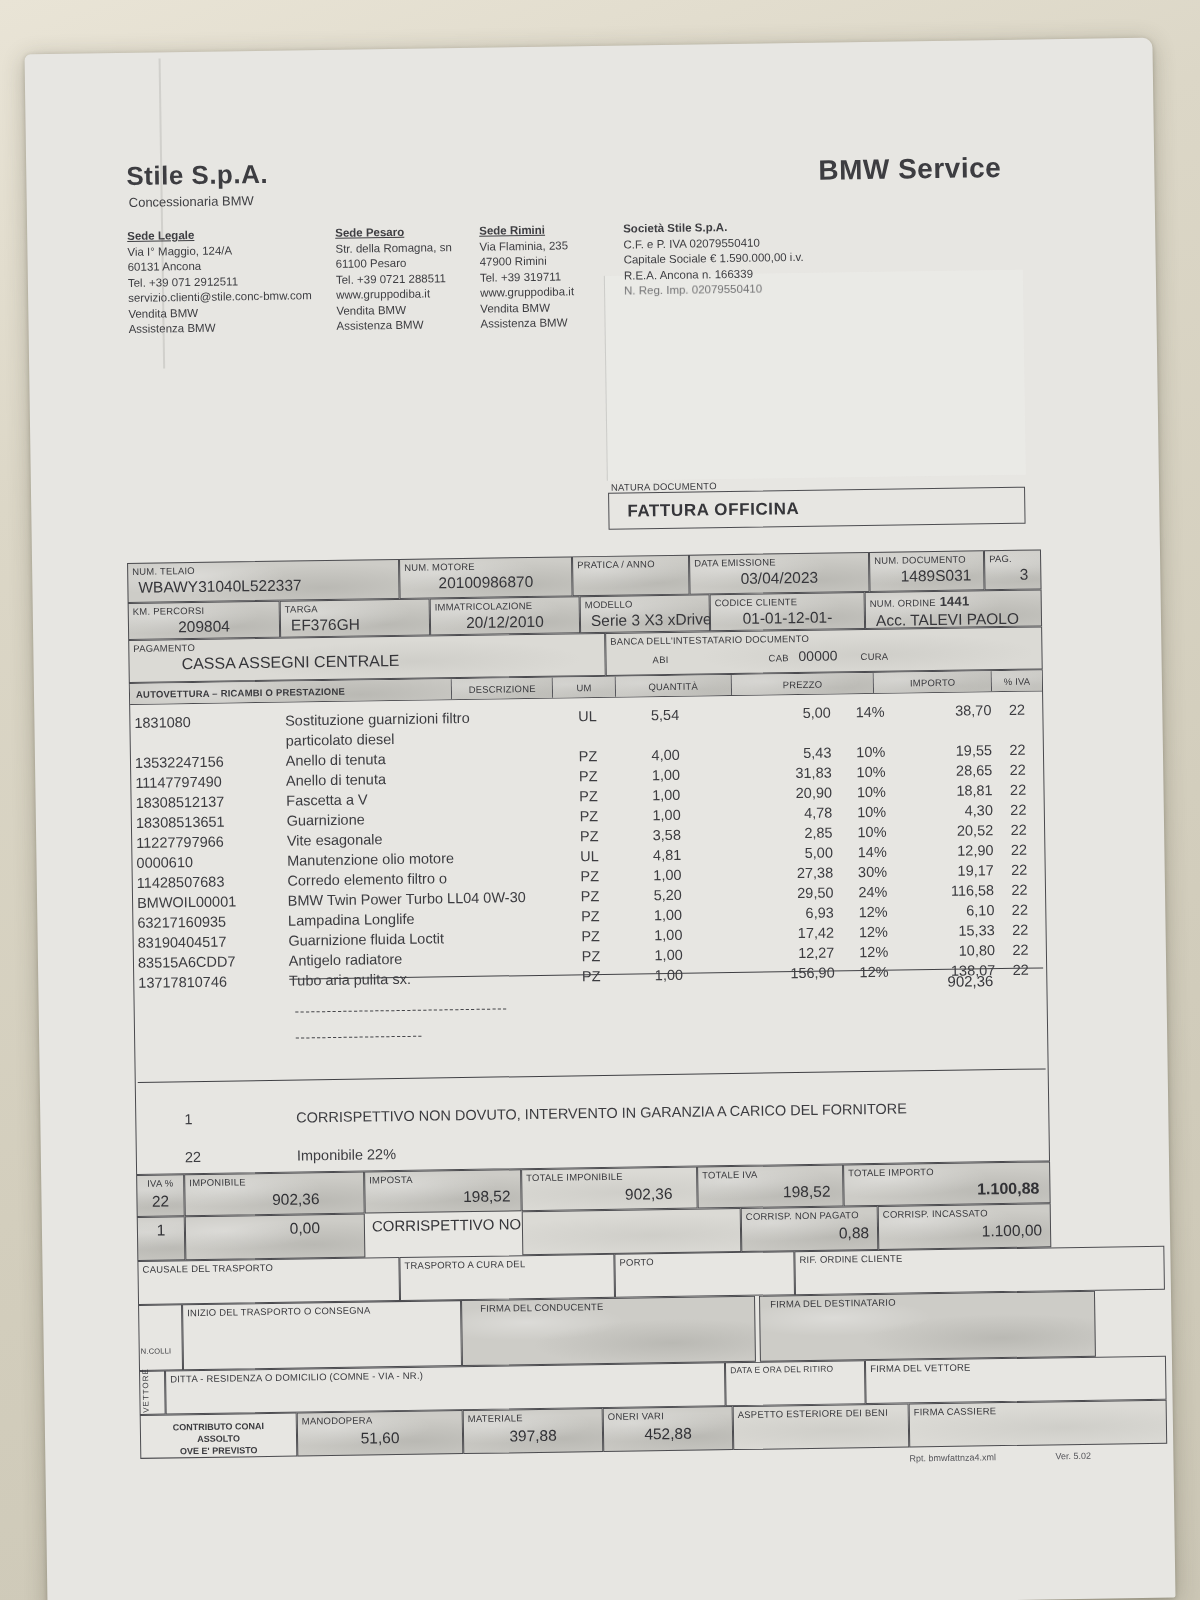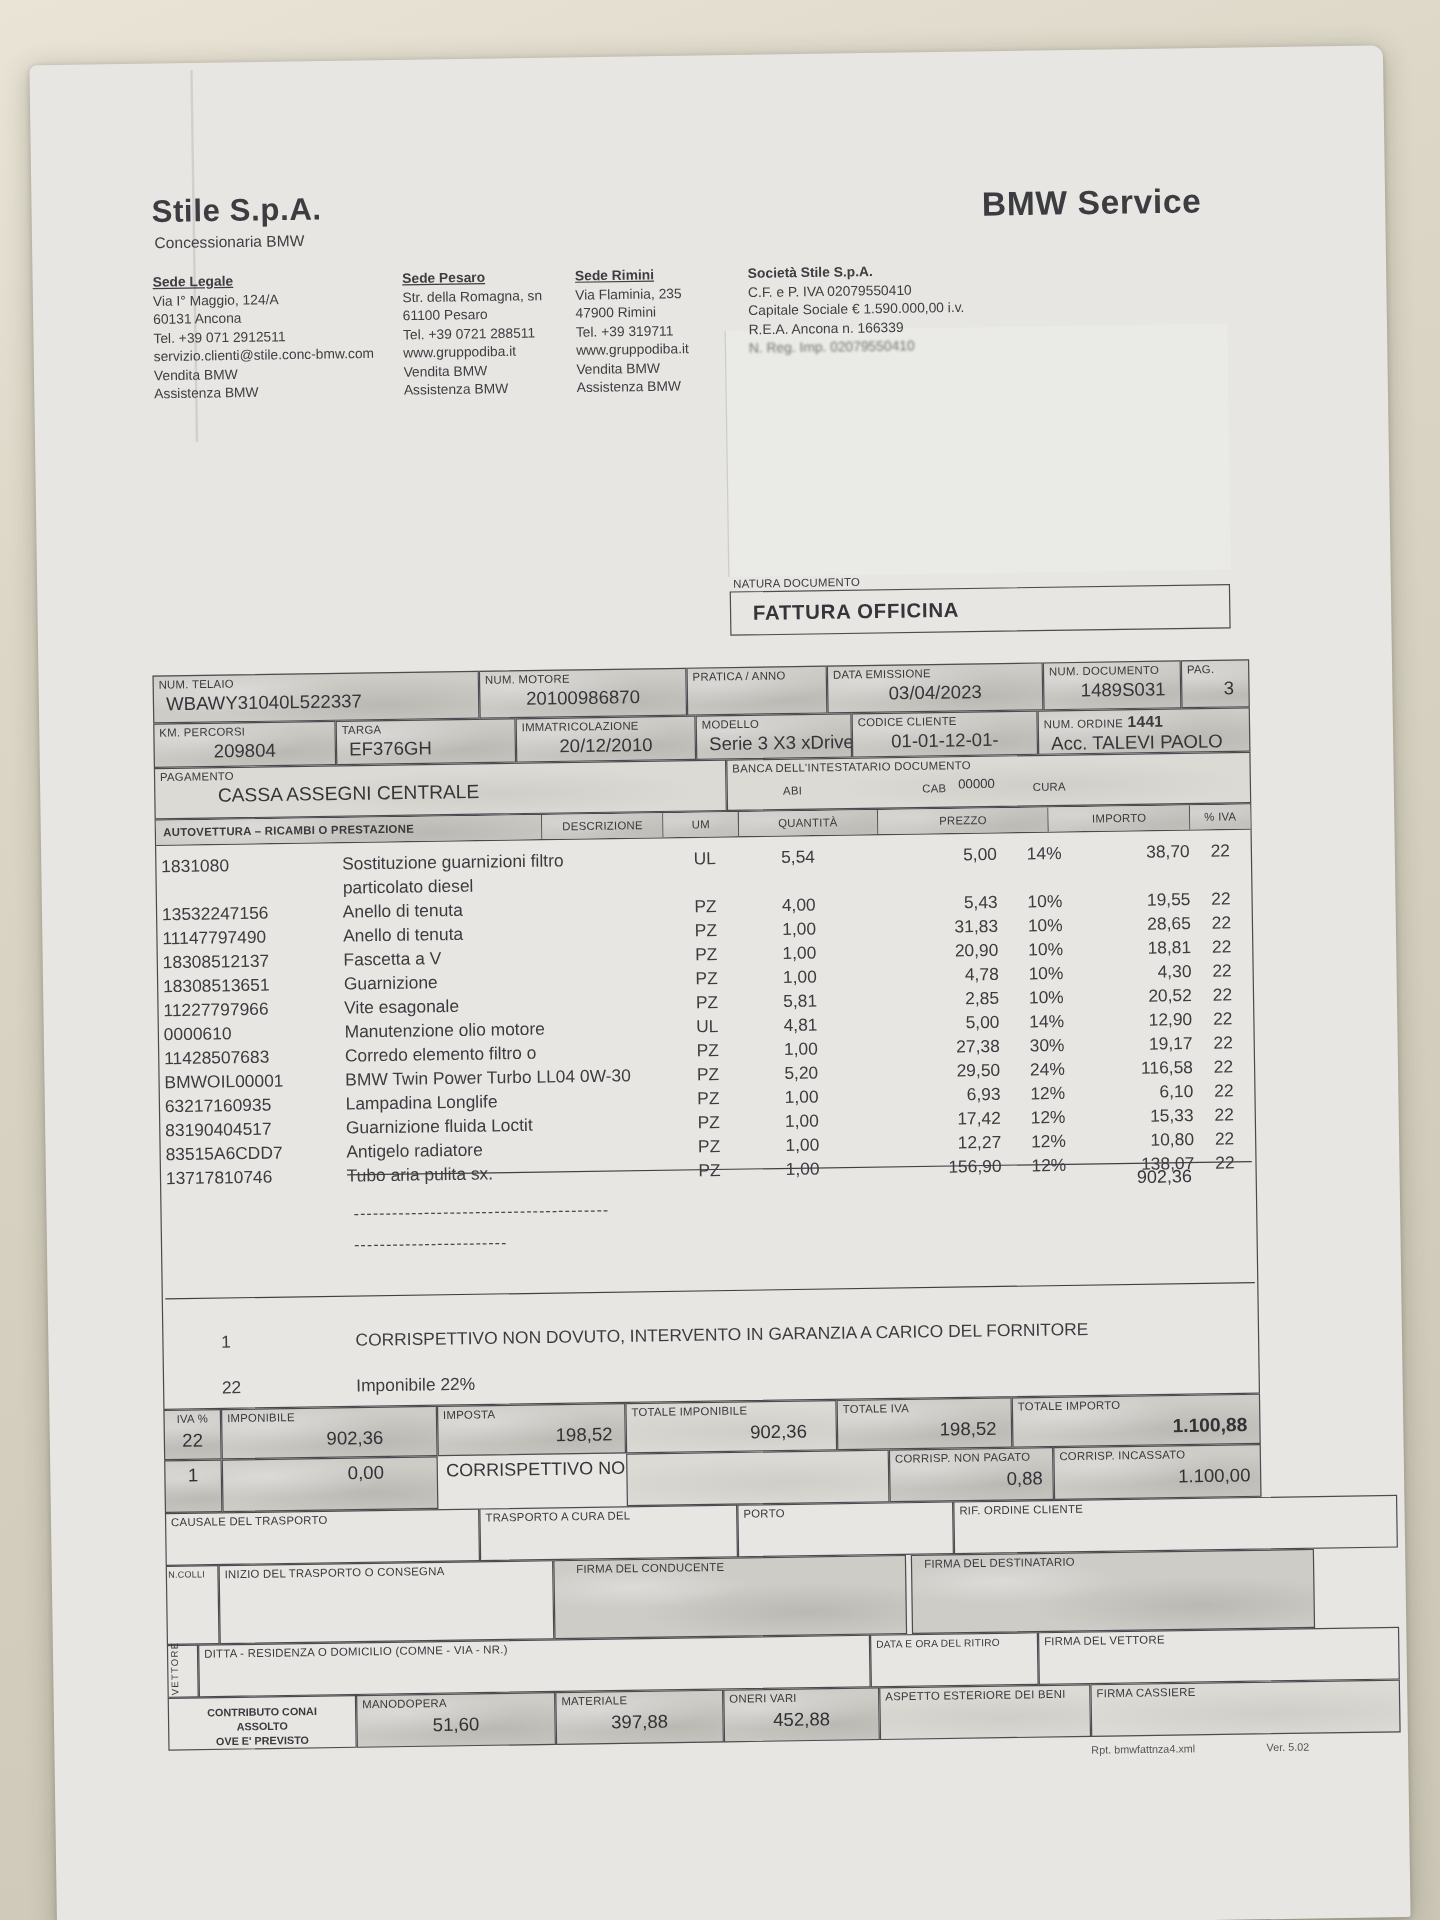--- a/index.html
+++ b/index.html
@@ -191,21 +191,21 @@
 
   <div class="cell washlight" style="left:95px;top:587px;width:477px;height:43px;">
     <div class="lbl">PAGAMENTO</div>
     <div style="font-size:16px;padding-left:48px;margin-top:2px;color:#36363a;">CASSA ASSEGNI CENTRALE</div>
   </div>
   <div class="cell washlight" style="left:572px;top:587px;width:437px;height:43px;">
     <div class="lbl">BANCA DELL'INTESTATARIO DOCUMENTO</div>
     <div style="position:relative;height:20px;margin-top:4px;">
       <span class="lbl" style="position:absolute;left:42px;top:4px;">ABI</span>
       <span class="lbl" style="position:absolute;left:158px;top:4px;">CAB</span>
-      <span style="position:absolute;left:188px;top:0;font-size:11px;color:#36363a;">00000</span>
+      <span style="position:absolute;left:188px;top:0;font-size:14px;color:#36363a;">00000</span>
       <span class="lbl" style="position:absolute;left:250px;top:4px;">CURA</span>
     </div>
   </div>
 
   <div class="itemsbox">
     <div class="ithead">
       <div class="h h1 wash lbl">AUTOVETTURA – RICAMBI O PRESTAZIONE</div>
       <div class="h h2 wash lbl">DESCRIZIONE</div>
       <div class="h h3 wash lbl">UM</div>
       <div class="h h4 wash lbl">QUANTITÀ</div>
@@ -265,21 +265,21 @@
           <div class="c qty">1,00</div>
           <div class="c price">4,78</div>
           <div class="c disc">10%</div>
           <div class="c imp">4,30</div>
           <div class="c iva">22</div>
         </div>
         <div class="irow">
           <div class="c code">11227797966</div>
           <div class="c descr">Vite esagonale</div>
           <div class="c um">PZ</div>
-          <div class="c qty">5,81</div>
+          <div class="c qty">3,58</div>
           <div class="c price">2,85</div>
           <div class="c disc">10%</div>
           <div class="c imp">20,52</div>
           <div class="c iva">22</div>
         </div>
         <div class="irow">
           <div class="c code">0000610</div>
           <div class="c descr">Manutenzione olio motore</div>
           <div class="c um">UL</div>
           <div class="c qty">4,81</div>
@@ -413,21 +413,21 @@
     <div class="lbl">TRASPORTO A CURA DEL</div>
   </div>
   <div class="cell" style="left:572px;top:1208px;width:180px;height:44px;">
     <div class="lbl">PORTO</div>
   </div>
   <div class="cell" style="left:752px;top:1208px;width:370px;height:44px;">
     <div class="lbl">RIF. ORDINE CLIENTE</div>
   </div>
 
   <div class="cell" style="left:95px;top:1252px;width:44px;height:66px;padding:2px 1px;">
-    <div class="lbl" style="font-size:7.5px;">N.COLLI</div>
+    <div class="lbl" style="font-size:7.5px;margin-top:39px;">N.COLLI</div>
   </div>
   <div class="cell" style="left:139px;top:1252px;width:279px;height:66px;">
     <div class="lbl">INIZIO DEL TRASPORTO O CONSEGNA</div>
   </div>
   <div class="cell wash" style="left:418px;top:1252px;width:294px;height:66px;">
     <div class="lbl" style="padding-left:14px;">FIRMA DEL CONDUCENTE</div>
   </div>
   <div class="cell wash" style="left:716px;top:1252px;width:336px;height:66px;">
     <div class="lbl" style="padding-left:6px;">FIRMA DEL DESTINATARIO</div>
   </div>

